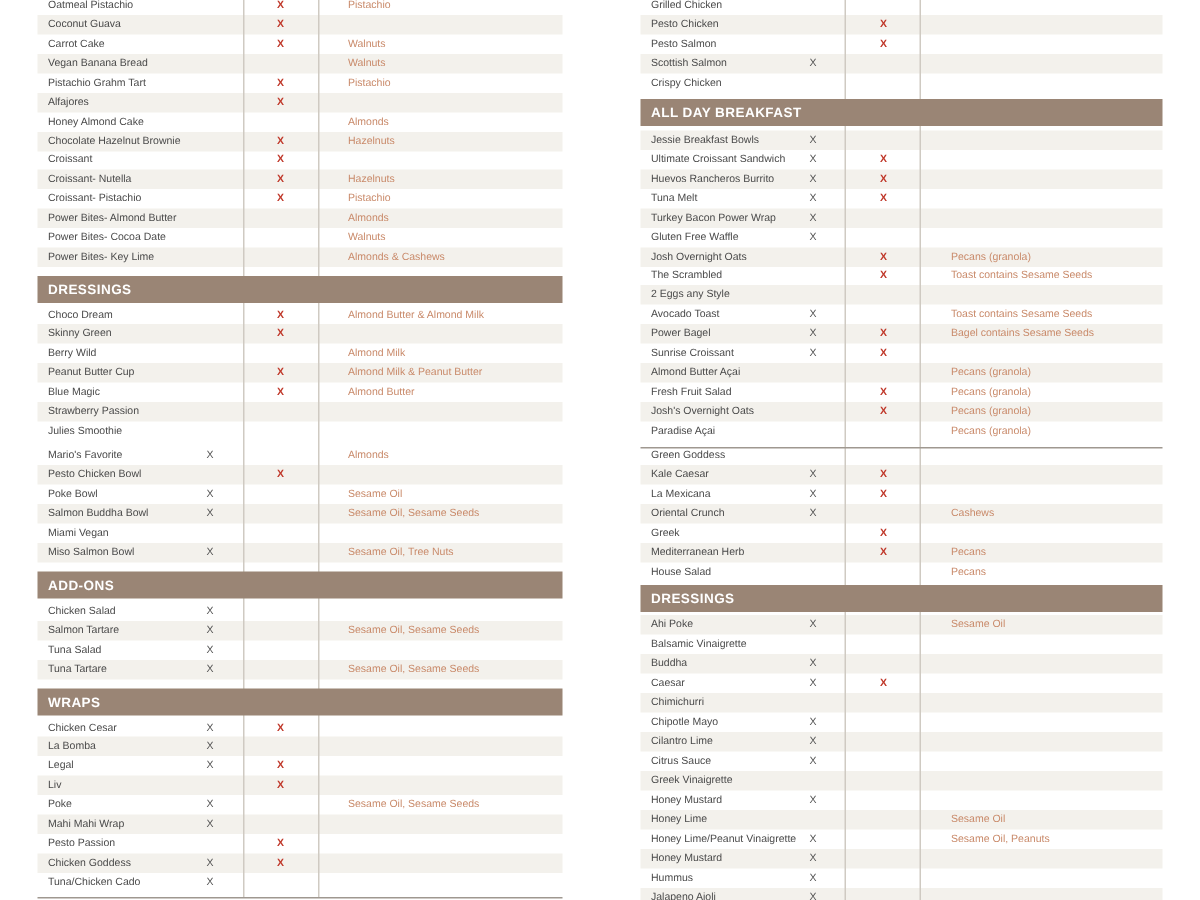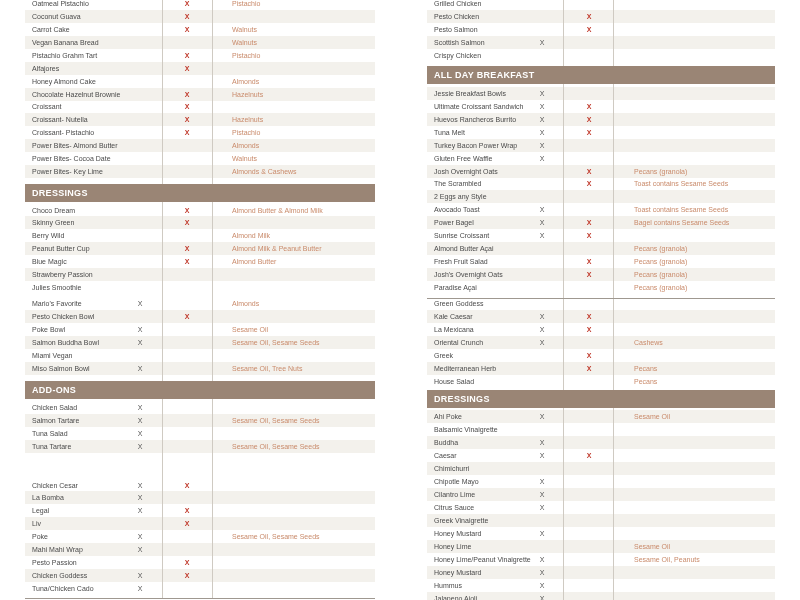--- a/index.html
+++ b/index.html
@@ -261,20 +261,21 @@
       <span class="name">Oatmeal Pistachio</span>
       <span class="c1"></span>
       <span class="c2">X</span>
       <span class="note">Pistachio</span>
     </div>
   <div class="vline" style="left:137px;height:598px;"></div>
   <div class="vline" style="left:187px;height:598px;"></div>
   <div class="bottomline" style="top:598px;"></div>
 <div class="hdr" style="top: 184px;">DRESSINGS</div>
     <div class="hdr" style="top: 381px;">ADD-ONS</div>
+    <div class="hdr" style="top: 459px;">WRAPS</div>
   </div>
 
 <div class="panel right" id="panel-right" style="height:600px;">
     <div class="row alt" style="top: 592px;">
       <span class="name">Jalapeno Aioli</span>
       <span class="c1">X</span>
       <span class="c2"></span>
       <span class="note"></span>
     </div>
     <div class="row" style="top: 579px;">

